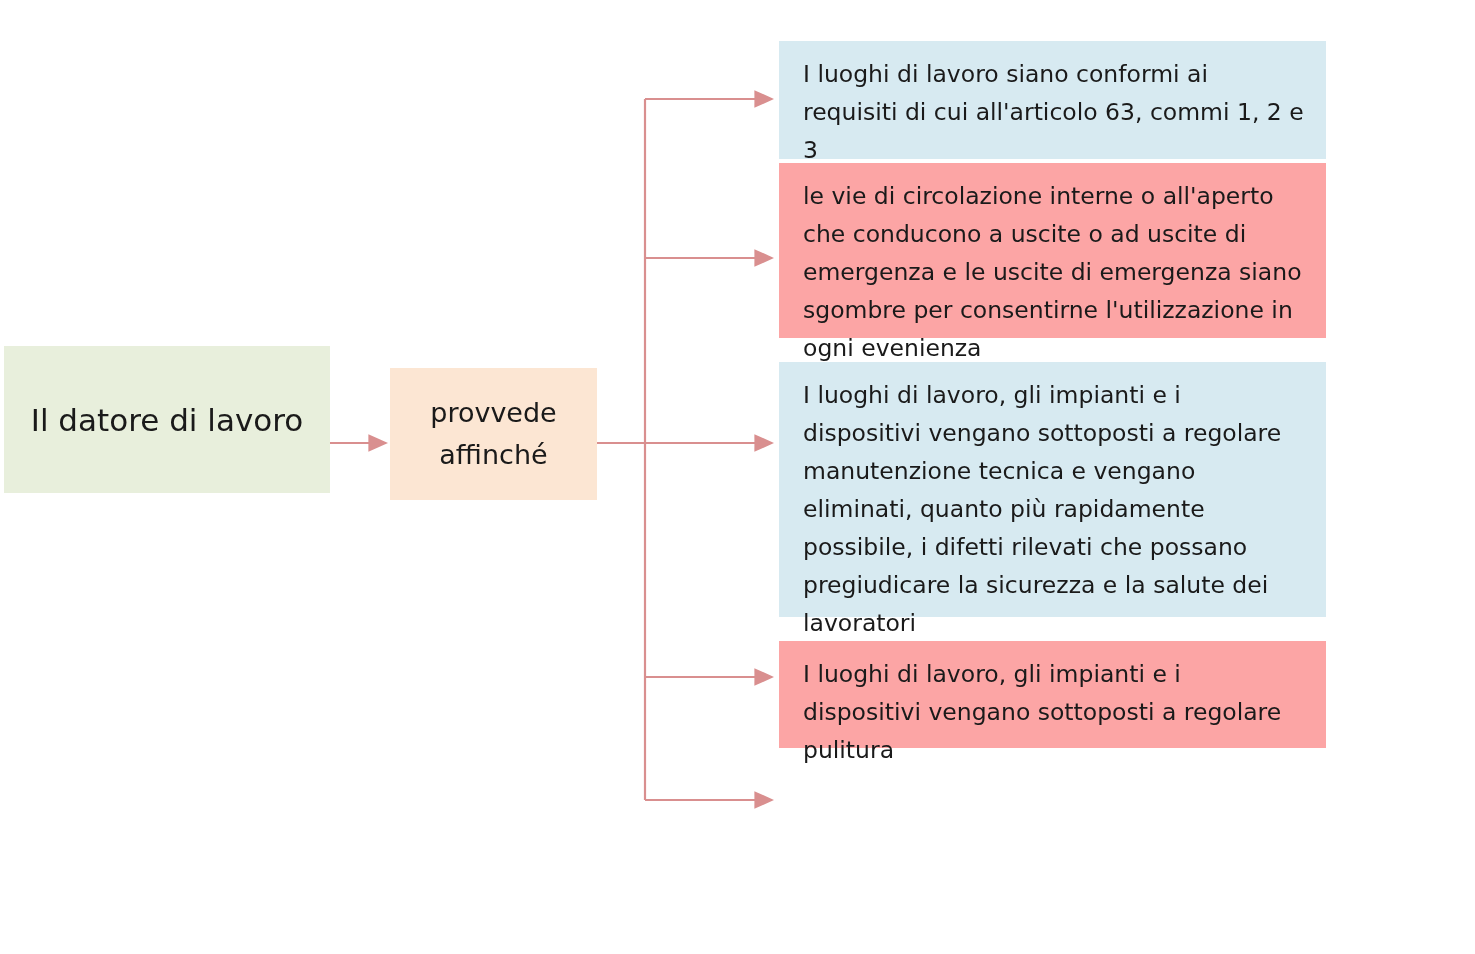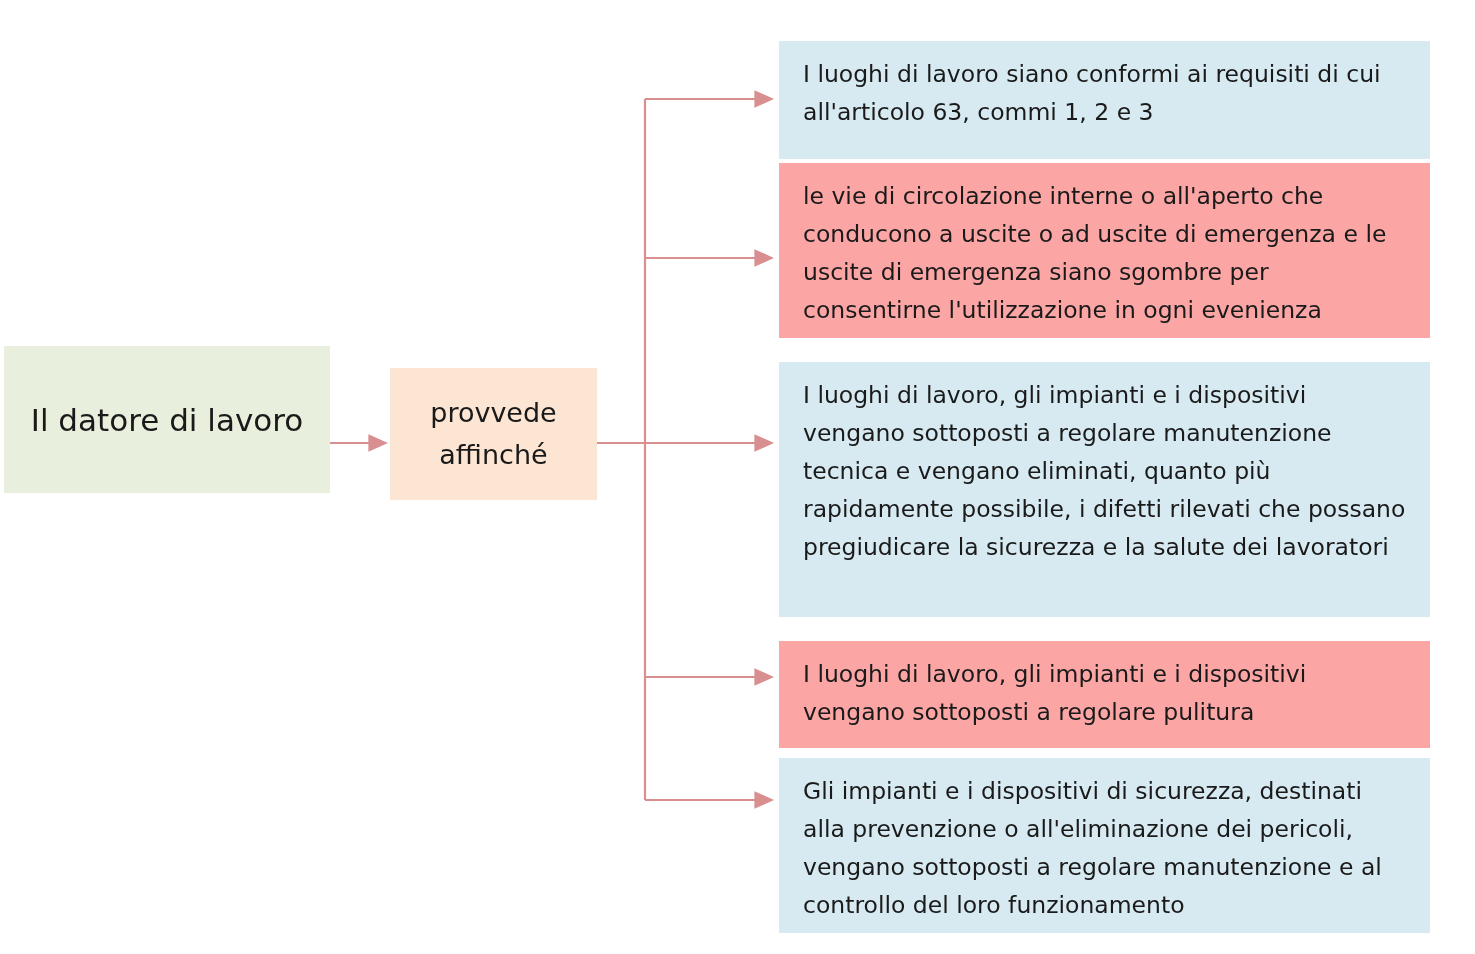--- a/index.html
+++ b/index.html
@@ -50,21 +50,21 @@
     padding: 0 8px;
   }
   .leaf {
     position: absolute;
     box-sizing: border-box;
     padding: 14px 20px 14px 24px;
     font-size: 23.5px;
     line-height: 38px;
     color: #1a1a1a;
     left: 779px;
-    width: 651px;
+    width: 547px;
   }
   .leaf.blue { background: #d7eaf1; }
   .leaf.pink { background: #fca5a5; }
 
   .leaf-0 { top: 41px;  height: 118px; }
   .leaf-1 { top: 163px; height: 175px; }
   .leaf-2 { top: 362px; height: 255px; }
   .leaf-3 { top: 641px; height: 107px; }
   .leaf-4 { top: 758px; height: 175px; }
 
@@ -124,17 +124,14 @@
   </div>
 
   <div class="leaf blue leaf-2">
     <span>I luoghi di lavoro, gli impianti e i dispositivi vengano sottoposti a regolare manutenzione tecnica e vengano eliminati, quanto più rapidamente possibile, i difetti rilevati che possano pregiudicare la sicurezza e la salute dei lavoratori</span>
   </div>
 
   <div class="leaf pink leaf-3">
     <span>I luoghi di lavoro, gli impianti e i dispositivi vengano sottoposti a regolare pulitura</span>
   </div>
 
-  <div class="leaf blue leaf-4">
-    <span>Gli impianti e i dispositivi di sicurezza, destinati alla prevenzione o all'eliminazione dei pericoli, vengano sottoposti a regolare manutenzione e al controllo del loro funzionamento</span>
-  </div>
 
 </div>
 
 </body></html>

